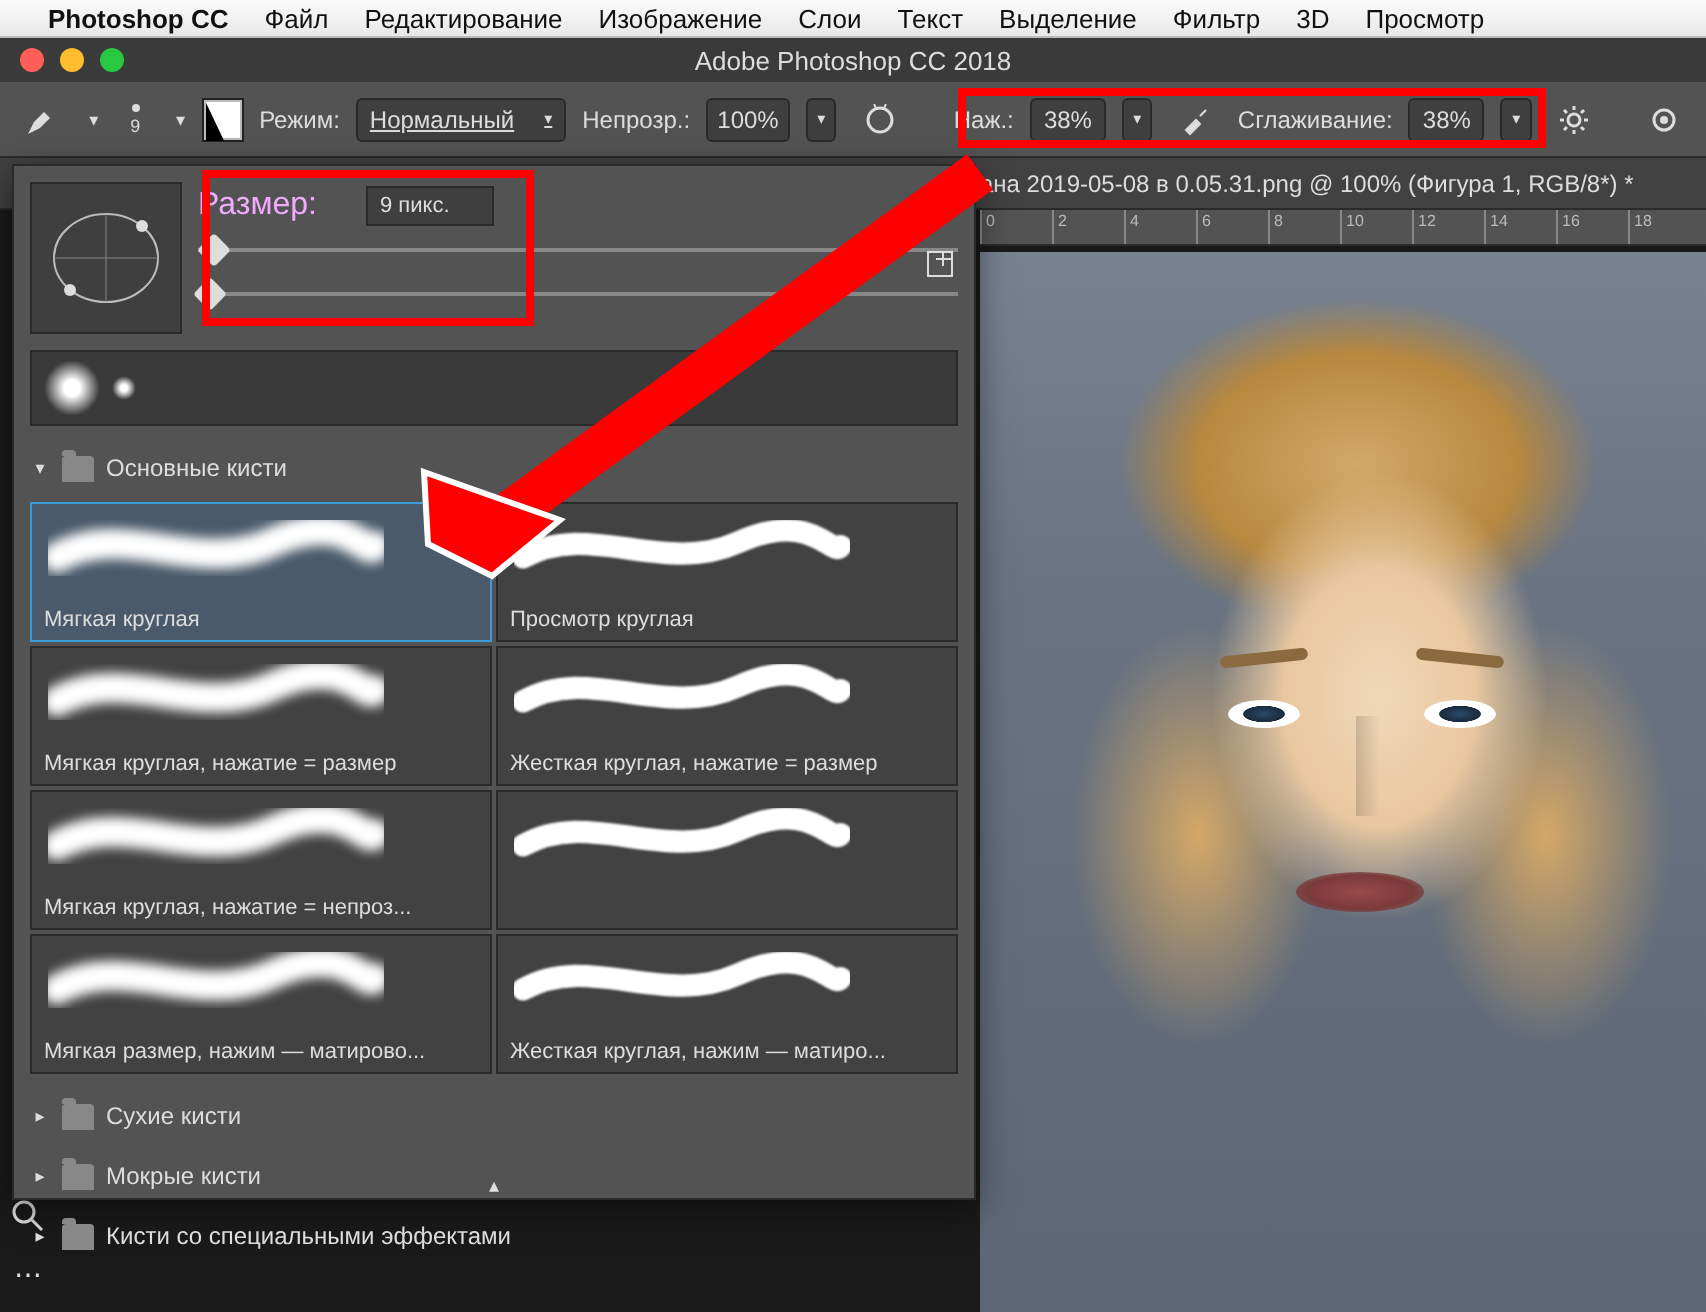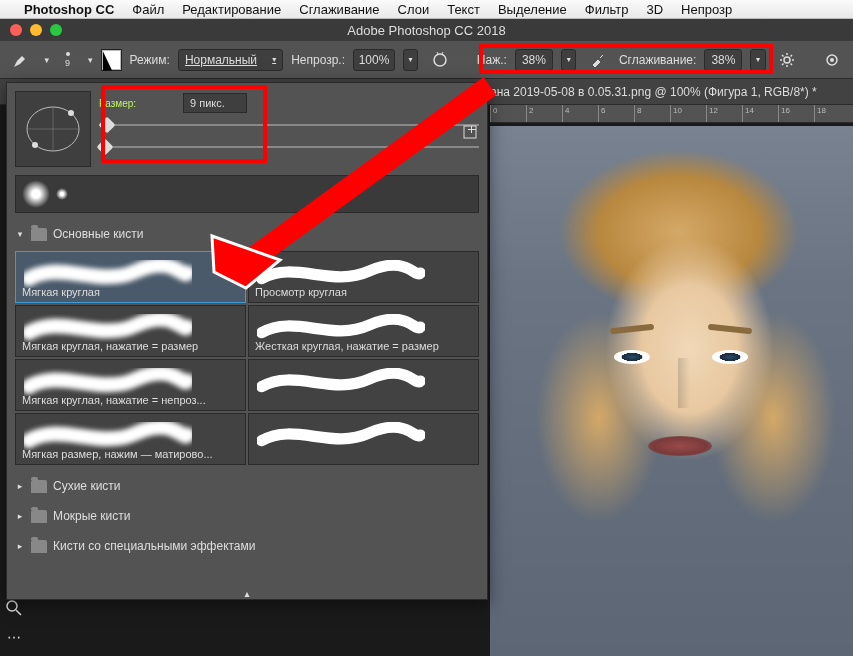--- a/index.html
+++ b/index.html
@@ -45,21 +45,21 @@
   .ruler-tick { position: relative; width: 36px; border-left: 1px solid #888; height: 100%; }
   .ruler-tick span { position: absolute; top: 1px; left: 2px; }
   
   
   .brush-panel { position: absolute; left: 6px; top: 82px; width: 482px; height: 518px; background: #535353; border: 1px solid #2a2a2a; box-shadow: 0 4px 16px rgba(0,0,0,0.5); z-index: 10; }
   .bp-top { display: flex; padding: 8px; gap: 8px; position: relative; }
   .bp-preview { width: 76px; height: 76px; background: #3f3f3f; border: 1px solid #2a2a2a; display: flex; align-items: center; justify-content: center; position: relative; }
   .bp-preview svg { width: 60px; height: 60px; }
   .bp-sliders { flex: 1; }
   .bp-row { display: flex; align-items: center; height: 24px; gap: 8px; }
-  .bp-row .lbl { width: 76px; color: #bef264; font-size: 10px; }
+  .bp-row .lbl { width: 76px; color: #f0abfc; font-size: 16px; }
   .bp-row .val { width: 64px; height: 20px; background: #3f3f3f; border: 1px solid #2a2a2a; border-radius: 0; color: #ddd; font-size: 11px; display: flex; align-items: center; padding-left: 6px; }
   .bp-slider { height: 16px; position: relative; margin: 2px 0 6px; }
   .bp-slider .track { height: 2px; background: #888; position: absolute; left: 0; right: 0; top: 7px; }
   .bp-slider .handle { width: 12px; height: 12px; background: #ddd; border-radius: 2px; position: absolute; top: 2px; transform: rotate(45deg); }
   .red-box-sliders { position: absolute; left: 94px; top: 2px; width: 166px; height: 78px; pointer-events: none; }
   
   .bp-right-icons { position: absolute; right: 8px; top: 8px; display: flex; flex-direction: column; gap: 14px; }
   .bp-right-icons .ic { width: 18px; height: 18px; color: #ddd; display: flex; align-items: center; justify-content: center; }
   
   .bp-blobs { height: 38px; background: #3a3a3a; margin: 0 8px; border: 1px solid #2a2a2a; display: flex; align-items: center; padding-left: 6px; gap: 6px; }
@@ -67,21 +67,21 @@
   .bp-blob.small { width: 12px; height: 12px; }
   
   .bp-tree { padding: 8px; }
   .tree-group { margin-bottom: 4px; }
   .tree-header { height: 26px; display: flex; align-items: center; gap: 6px; font-size: 12px; color: #ddd; }
   .tree-header .chev { font-size: 9px; width: 10px; text-align: center; }
   .folder-icon { width: 16px; height: 13px; background: #888; border-radius: 2px 2px 0 0; position: relative; }
   .folder-icon::before { content: ""; position: absolute; top: -3px; left: 0; width: 7px; height: 3px; background: #888; border-radius: 2px 2px 0 0; }
   
   .brush-grid { display: grid; grid-template-columns: 1fr 1fr; gap: 2px; padding: 4px 0; }
-  .brush-tile { height: 52px; background: #424242; border: 1px solid #2a2a2a; padding: 4px 6px; position: relative; display: flex; flex-direction: column; justify-content: flex-end; }
+  .brush-tile { height: 70px; background: #424242; border: 1px solid #2a2a2a; padding: 4px 6px; position: relative; display: flex; flex-direction: column; justify-content: flex-end; }
   .brush-tile.selected { border: 1px solid #3a9bd9; background: #4a5a6a; }
   .brush-tile .stroke { position: absolute; left: 8px; right: 8px; top: 8px; height: 28px; }
   .brush-tile .name { font-size: 11px; color: #ddd; white-space: nowrap; overflow: hidden; text-overflow: ellipsis; }
   
   .bp-bottom-arrow { position: absolute; bottom: 0; left: 50%; transform: translateX(-50%); color: #ddd; font-size: 10px; }
   
   
   .canvas-area { position: absolute; left: 490px; top: 126px; right: 0; bottom: 0; background: #2a2a2a; overflow: hidden; }
   .canvas-img { width: 100%; height: 100%; background:
     radial-gradient(ellipse 120px 160px at 55% 42%, #f0d8b8 0%, #e8c8a0 40%, rgba(232,200,160,0) 70%),
@@ -107,27 +107,27 @@
   .stroke-hard path { filter: blur(0.5px); }
 </style>
 </head>
 <body>
 
 <div class="mac-menu">
   <span class="apple"></span>
   <span class="app-name">Photoshop CC</span>
   <span class="mitem">Файл</span>
   <span class="mitem">Редактирование</span>
-  <span class="mitem">Сглаживание</span>
+  <span class="mitem">Изображение</span>
   <span class="mitem">Слои</span>
   <span class="mitem">Текст</span>
   <span class="mitem">Выделение</span>
   <span class="mitem">Фильтр</span>
   <span class="mitem">3D</span>
-  <span class="mitem">Непрозр</span>
+  <span class="mitem">Просмотр</span>
 </div>
 
 <div class="win-title">
   <div class="traffic">
     <div class="tl-btn tl-close"></div>
     <div class="tl-btn tl-min"></div>
     <div class="tl-btn tl-max"></div>
   </div>
   <span class="title-text">Adobe Photoshop CC 2018</span>
 </div>
@@ -335,20 +335,21 @@
           <div class="brush-tile">
             <svg class="stroke stroke-soft" viewBox="0 0 180 30" preserveAspectRatio="none">
               <path d="M5 20 C 40 0, 80 30, 120 12 S 170 20, 175 14" stroke="#fff" stroke-width="16" fill="none" stroke-linecap="round"></path>
             </svg>
             <span class="name">Мягкая размер, нажим — матирово...</span>
           </div>
           <div class="brush-tile">
             <svg class="stroke stroke-hard" viewBox="0 0 180 30" preserveAspectRatio="none">
               <path d="M5 20 C 40 0, 80 30, 120 12 S 170 20, 175 14" stroke="#fff" stroke-width="12" fill="none" stroke-linecap="round"></path>
             </svg>
+            <span class="name">Жесткая круглая, нажим — матиро...</span>
           </div>
         </div>
     </div>
     <div class="tree-group">
       <div class="tree-header">
         <span class="chev">▸</span>
         <span class="folder-icon"></span>
         <span>Сухие кисти</span>
       </div>
     </div>

